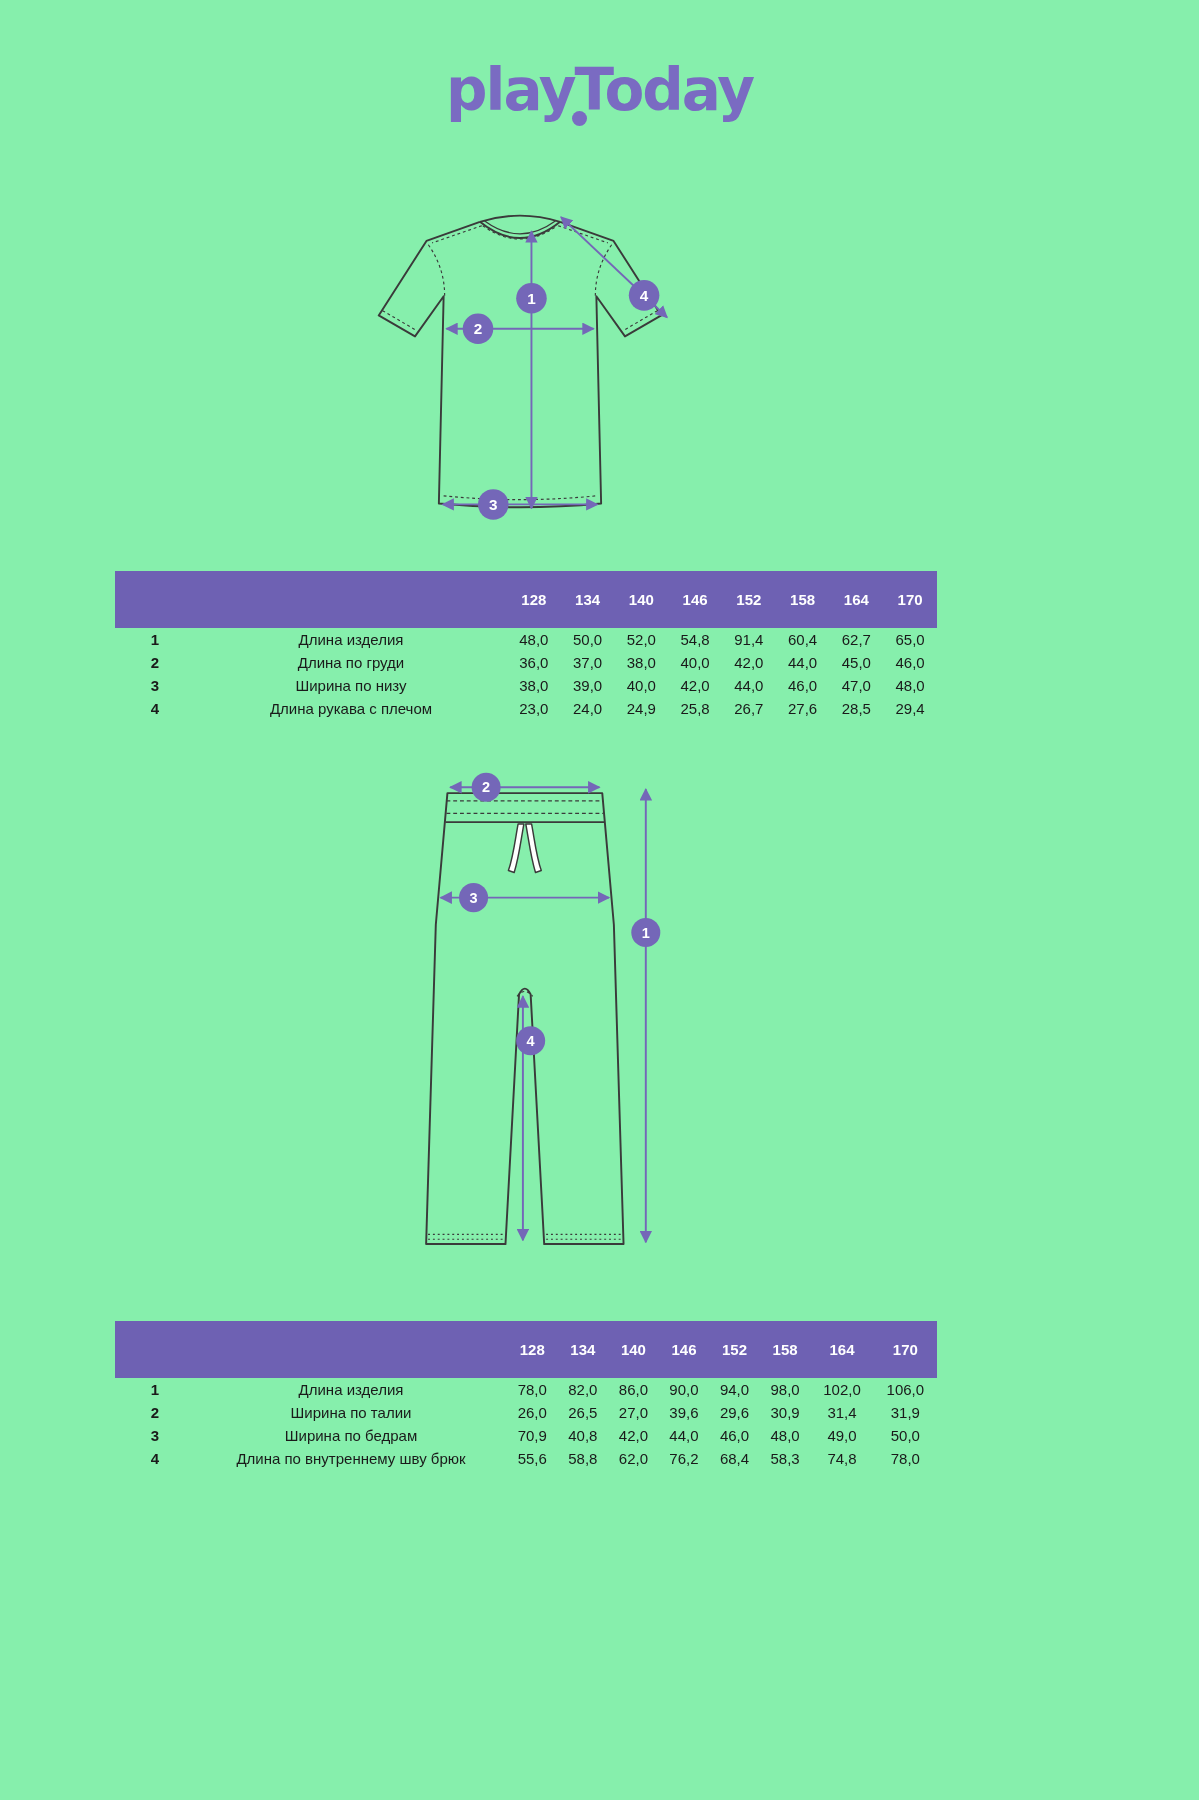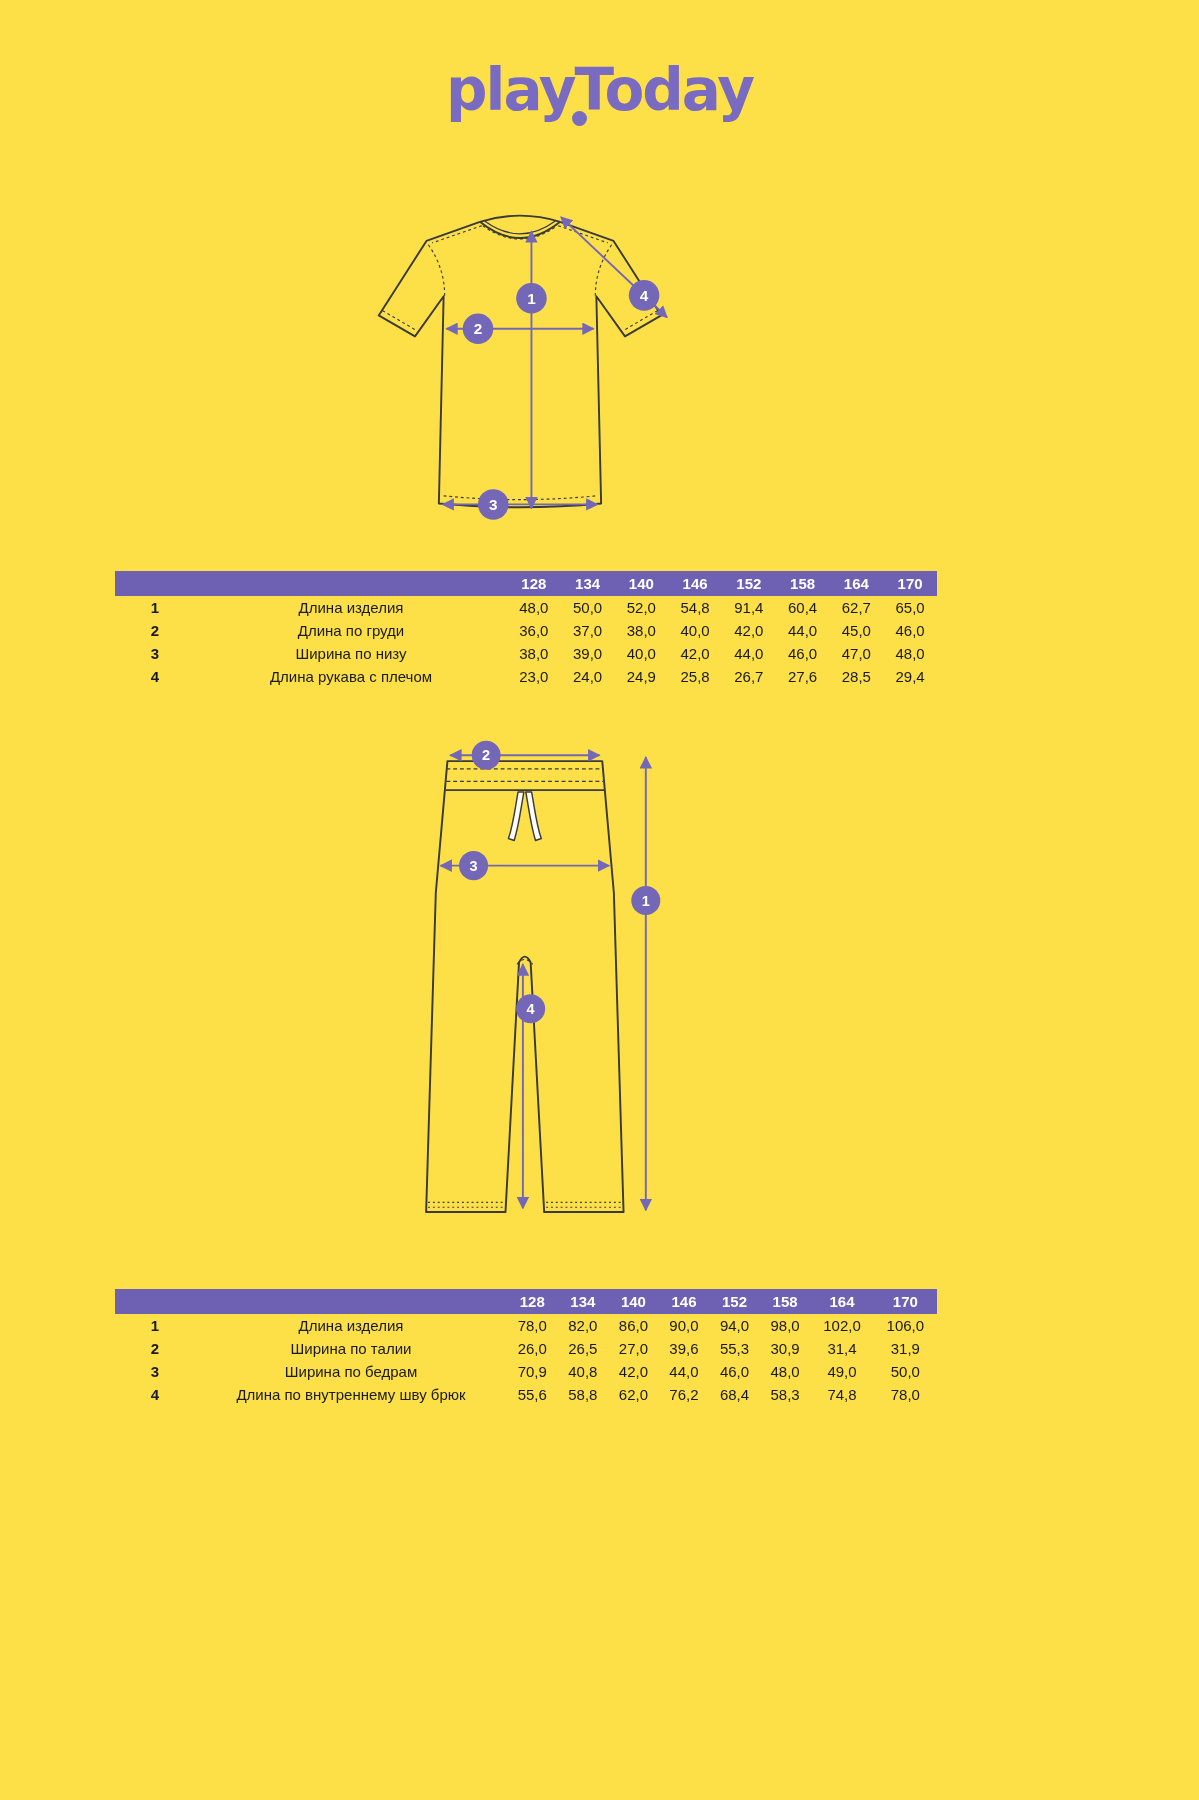--- a/index.html
+++ b/index.html
@@ -2,21 +2,21 @@
 <html><head>
 <meta charset="utf-8">
 <style>
   * { margin: 0; padding: 0; box-sizing: border-box; }
   html, body { background: #ffffff; }
   body {
     width: 1199px; height: 1800px;
     font-family: "Liberation Sans", sans-serif;
     color: #111;
   }
-  .page { width: 1199px; height: 1800px; position: relative; overflow: hidden; background: #fde047; }
+  .page { width: 1199px; height: 1800px; position: relative; overflow: hidden; background: #86efac; }
 
   
   .logo-wrap { position: relative; width: 1040px; margin: 56px auto 0; text-align: center; height: 96px; }
   .logo-inner { position: relative; display: inline-block; }
   .logo-text {
     font-family: "DejaVu Sans", sans-serif;
     font-weight: bold;
     font-size: 58px;
     letter-spacing: -2px;
     color: #7a6bc2;
@@ -40,21 +40,21 @@
     font-size: 15px;
     color: #1a1a1a;
   }
   .size-table.t1 { margin-top: 30px; }
   .size-table.t2 { margin-top: 34px; }
   .size-table thead th {
     background: #6e61b3;
     color: #ffffff;
     font-weight: bold;
     font-size: 15px;
-    padding: 4px 2px;
+    padding: 20px 2px;
     text-align: center;
   }
   .size-table thead th.corner { width: 392px; }
   .size-table td { padding: 3px 2px; text-align: center; white-space: nowrap; }
   .size-table td.num { width: 80px; font-weight: bold; }
   .size-table td.label { width: 312px; text-align: center; }
 </style>
 </head>
 <body>
 
@@ -260,21 +260,21 @@
           <td class="val">102,0</td>
           <td class="val">106,0</td>
         </tr>
         <tr>
           <td class="num">2</td>
           <td class="label">Ширина по талии</td>
           <td class="val">26,0</td>
           <td class="val">26,5</td>
           <td class="val">27,0</td>
           <td class="val">39,6</td>
-          <td class="val">55,3</td>
+          <td class="val">29,6</td>
           <td class="val">30,9</td>
           <td class="val">31,4</td>
           <td class="val">31,9</td>
         </tr>
         <tr>
           <td class="num">3</td>
           <td class="label">Ширина по бедрам</td>
           <td class="val">70,9</td>
           <td class="val">40,8</td>
           <td class="val">42,0</td>

